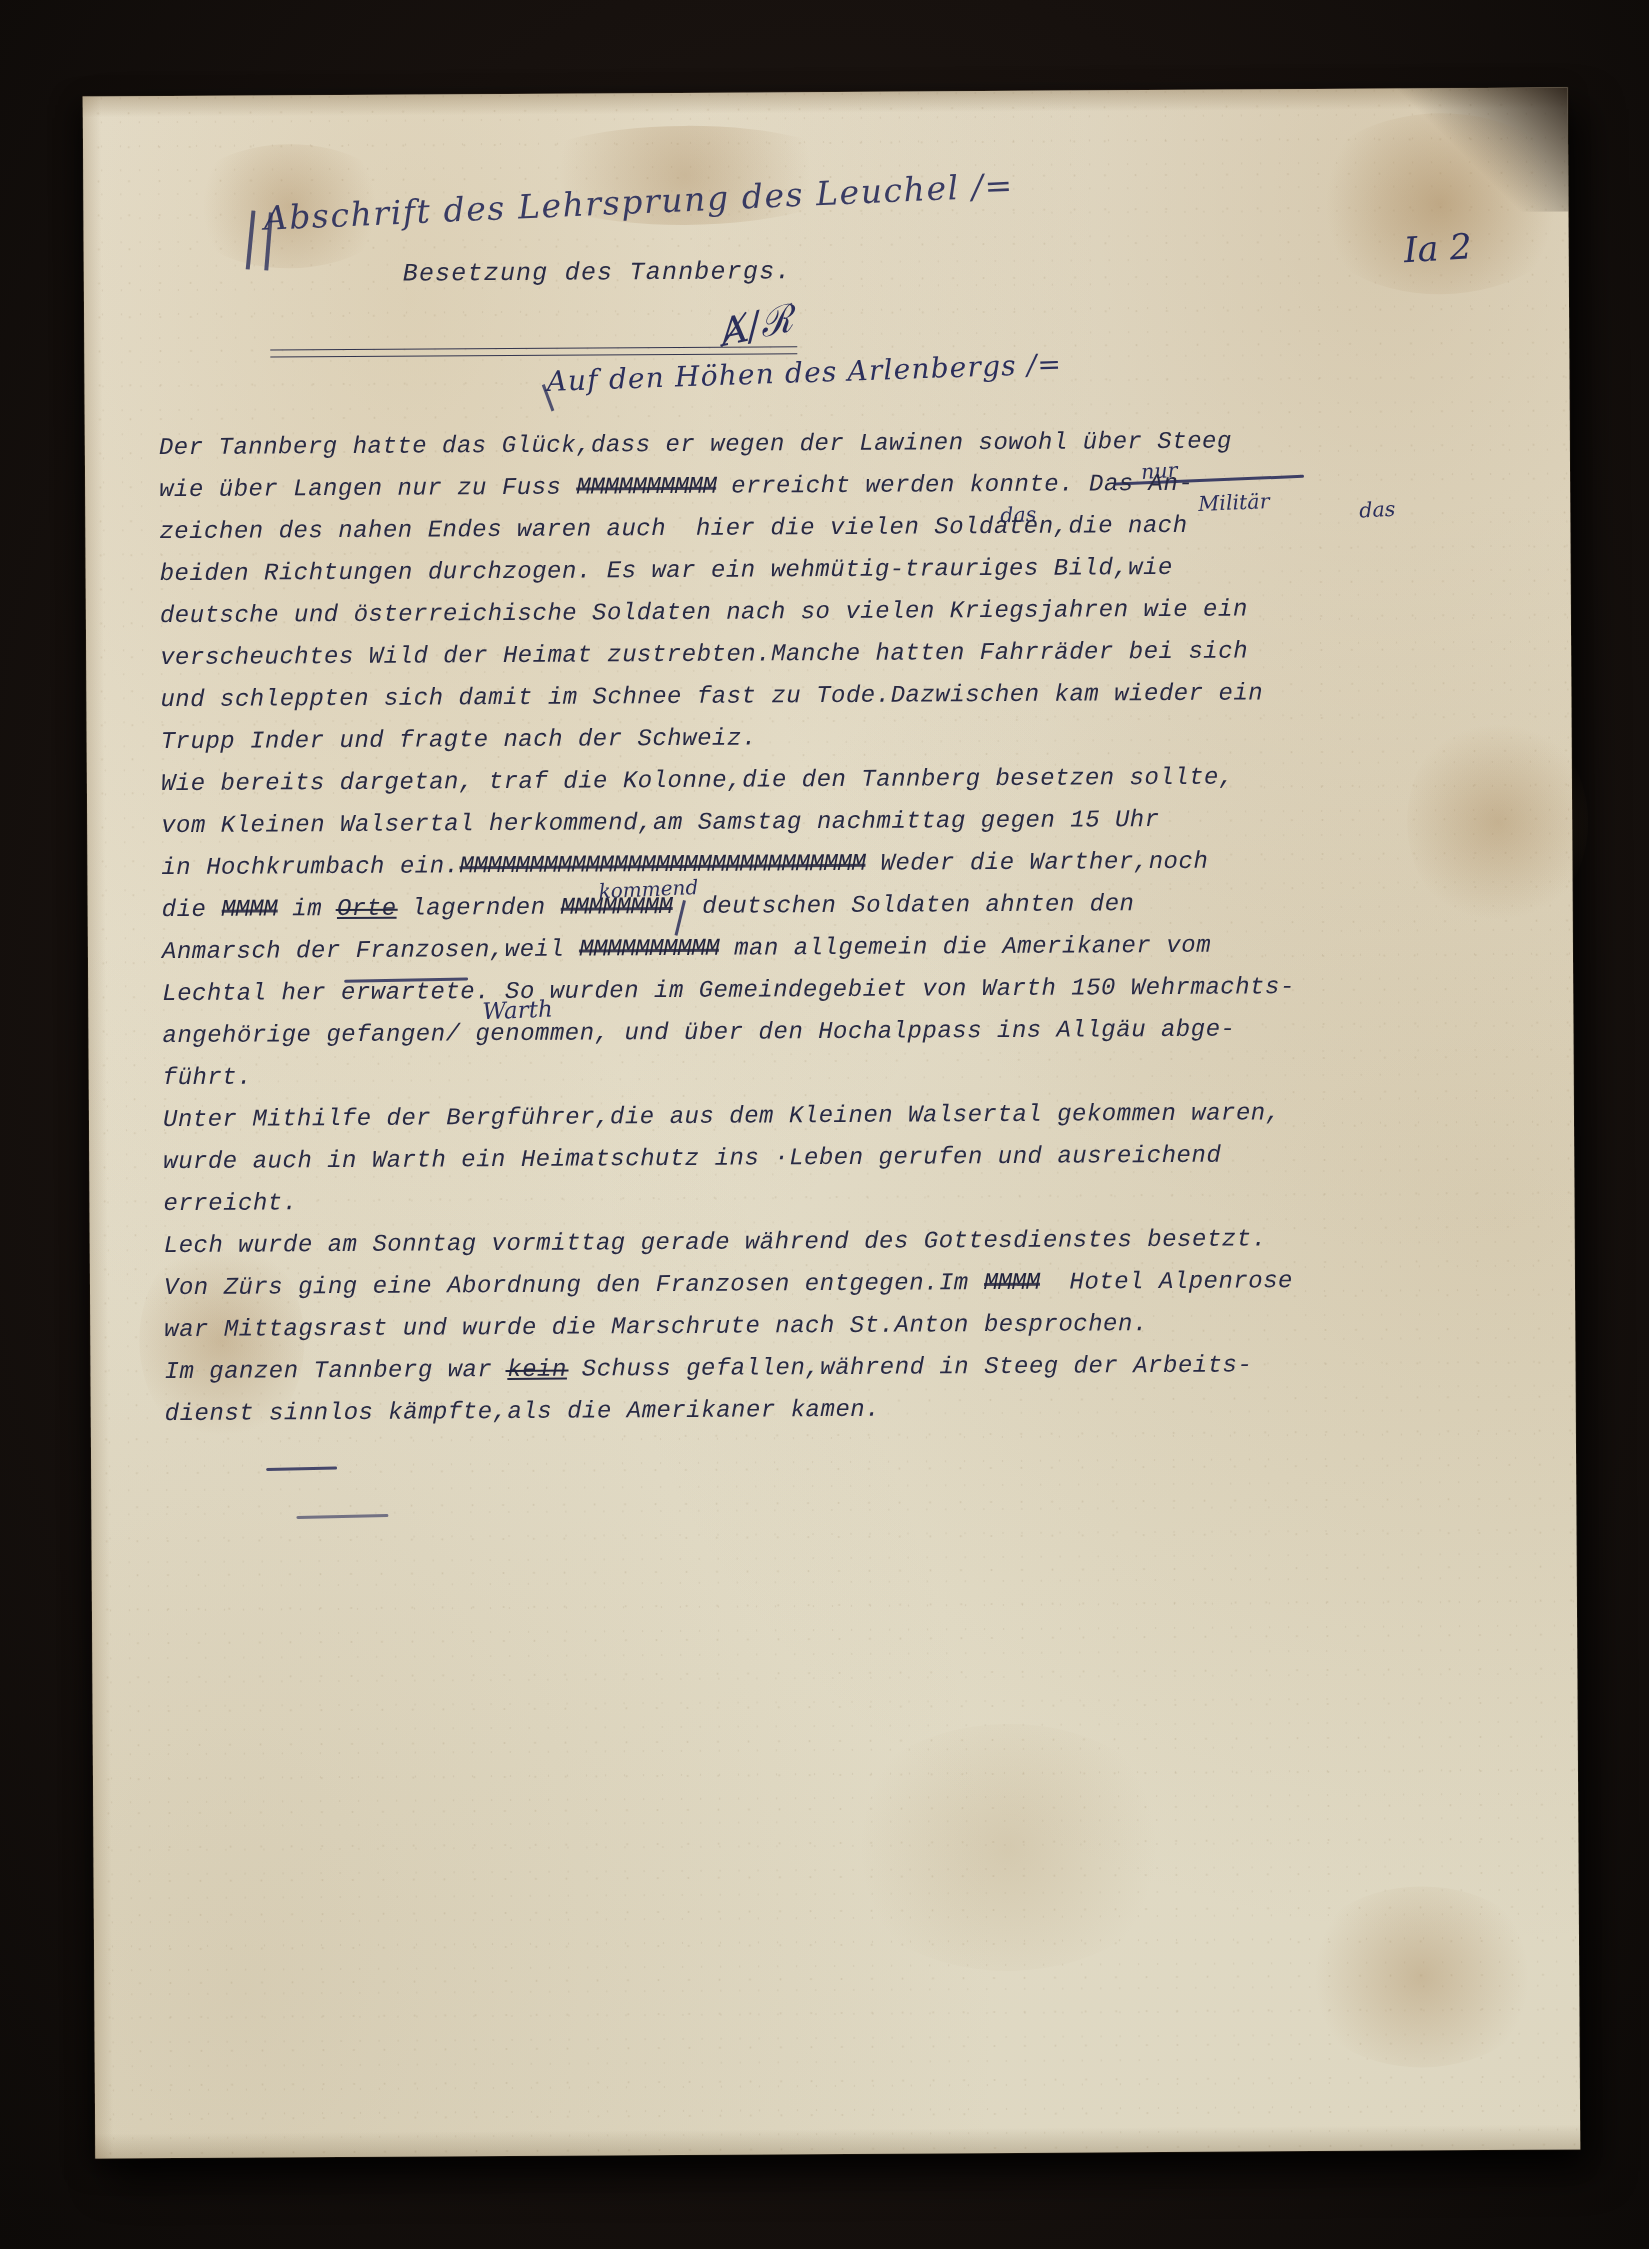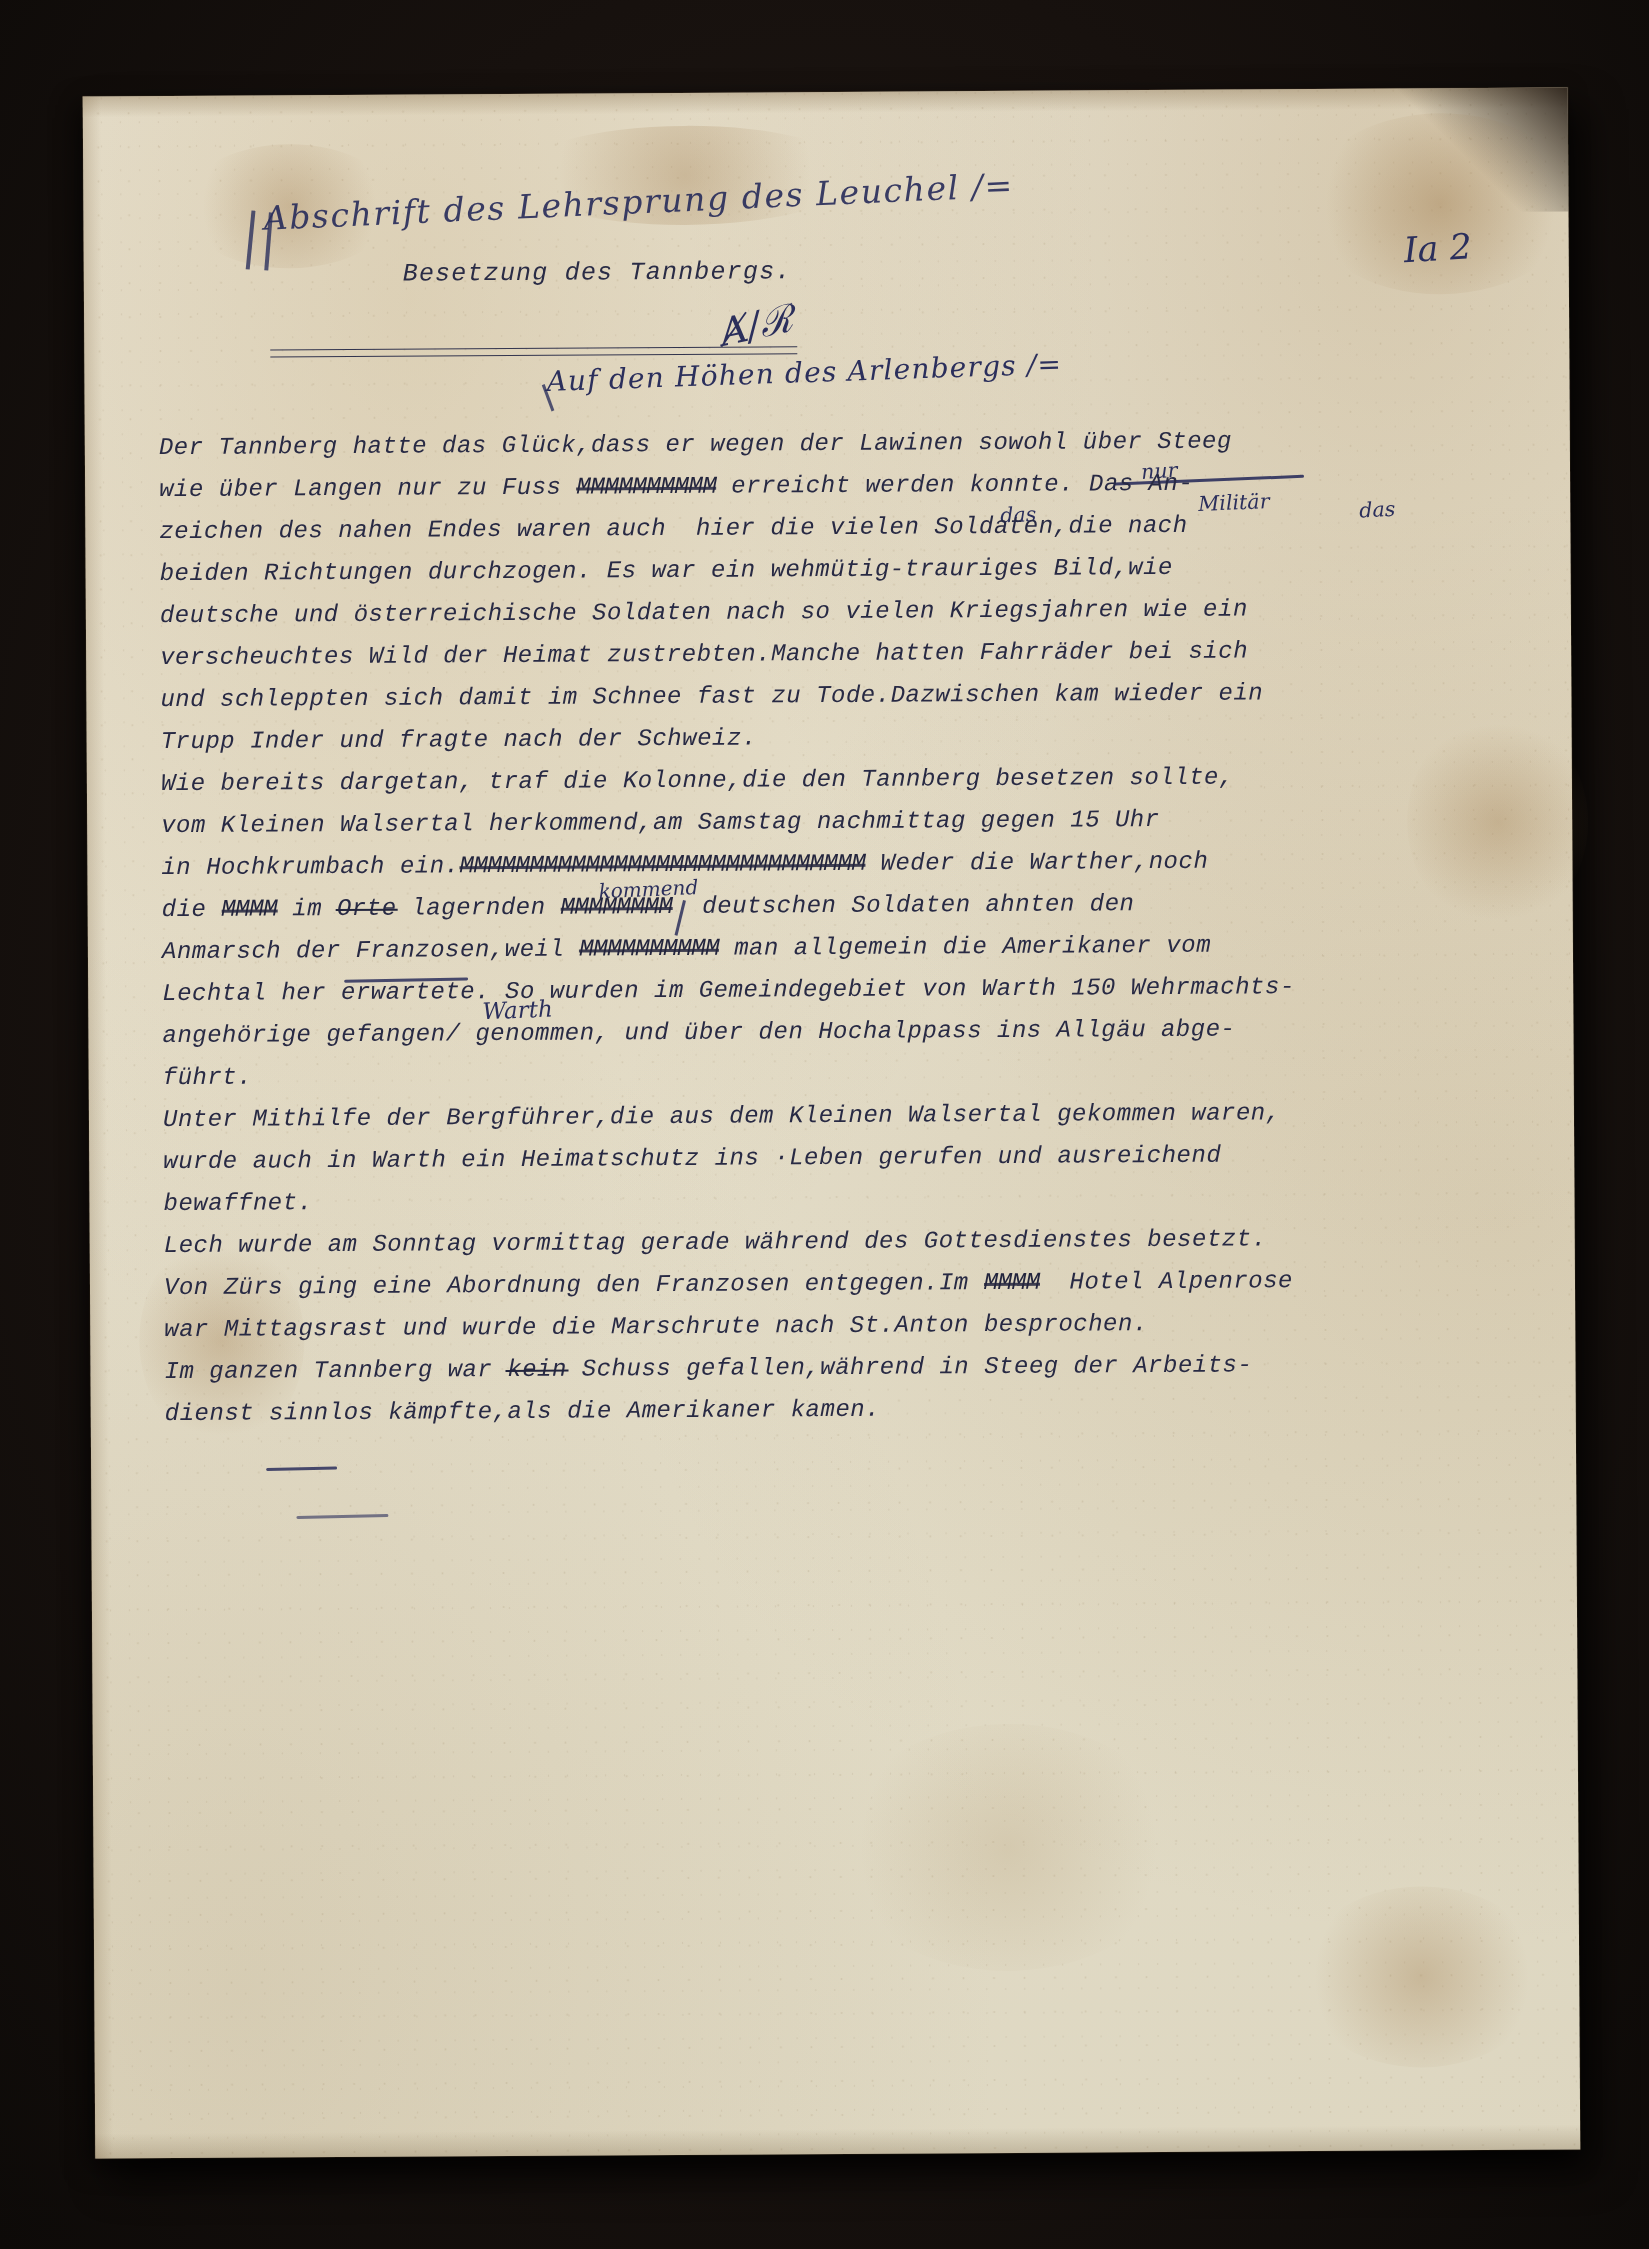--- a/index.html
+++ b/index.html
@@ -146,20 +146,21 @@
     content: "";
     position: absolute;
     left: 0; right: 0;
     top: 52%;
     height: 2.5px;
     background: #23253d;
     opacity: 0.85;
   }
   .struck {
     position: relative;
+    text-decoration: underline;
   }
   .struck::after {
     content: "";
     position: absolute;
     left: -1.6px; right: -1.6px;
     top: 50%;
     height: 2.1px;
     background: #23253d;
   }
 
@@ -374,21 +375,21 @@
           <div class="body-line"><span>in Hochkrumbach ein.</span><span class="strikeover">MMMMMMMMMMMMMMMMMMMMMMMMMMMMM</span><span> Weder die Warther,noch</span></div>
           <div class="body-line"><span>die </span><span class="strikeover">MMMM</span><span> im </span><span class="struck">Orte</span><span> lagernden </span><span class="strikeover">MMMMMMMM</span><span>  deutschen Soldaten ahnten den</span></div>
           <div class="body-line"><span>Anmarsch der Franzosen,weil </span><span class="strikeover">MMMMMMMMMM</span><span> man allgemein die Amerikaner vom</span></div>
           <div class="body-line"><span>Lechtal her erwartete. So wurden im Gemeindegebiet von Warth 150 Wehrmachts-</span></div>
           <div class="body-line"><span>angehörige gefangen/ genommen, und über den Hochalppass ins Allgäu abge-</span></div>
           <div class="body-line"><span>führt.</span></div>
         </div>
         <div class="para-block">
           <div class="body-line"><span>Unter Mithilfe der Bergführer,die aus dem Kleinen Walsertal gekommen waren,</span></div>
           <div class="body-line"><span>wurde auch in Warth ein Heimatschutz ins ·Leben gerufen und ausreichend</span></div>
-          <div class="body-line"><span>bewaffnet.</span></div>
+          <div class="body-line"><span>erreicht.</span></div>
         </div>
         <div class="para-block">
           <div class="body-line"><span>Lech wurde am Sonntag vormittag gerade während des Gottesdienstes besetzt.</span></div>
           <div class="body-line"><span>Von Zürs ging eine Abordnung den Franzosen entgegen.Im </span><span class="strikeover">MMMM</span><span>  Hotel Alpenrose</span></div>
           <div class="body-line"><span>war Mittagsrast und wurde die Marschrute nach St.Anton besprochen.</span></div>
           <div class="body-line"><span>Im ganzen Tannberg war </span><span class="struck">kein</span><span> Schuss gefallen,während in Steeg der Arbeits-</span></div>
           <div class="body-line"><span>dienst sinnlos kämpfte,als die Amerikaner kamen.</span></div>
         </div>
       </div>
   </div>

